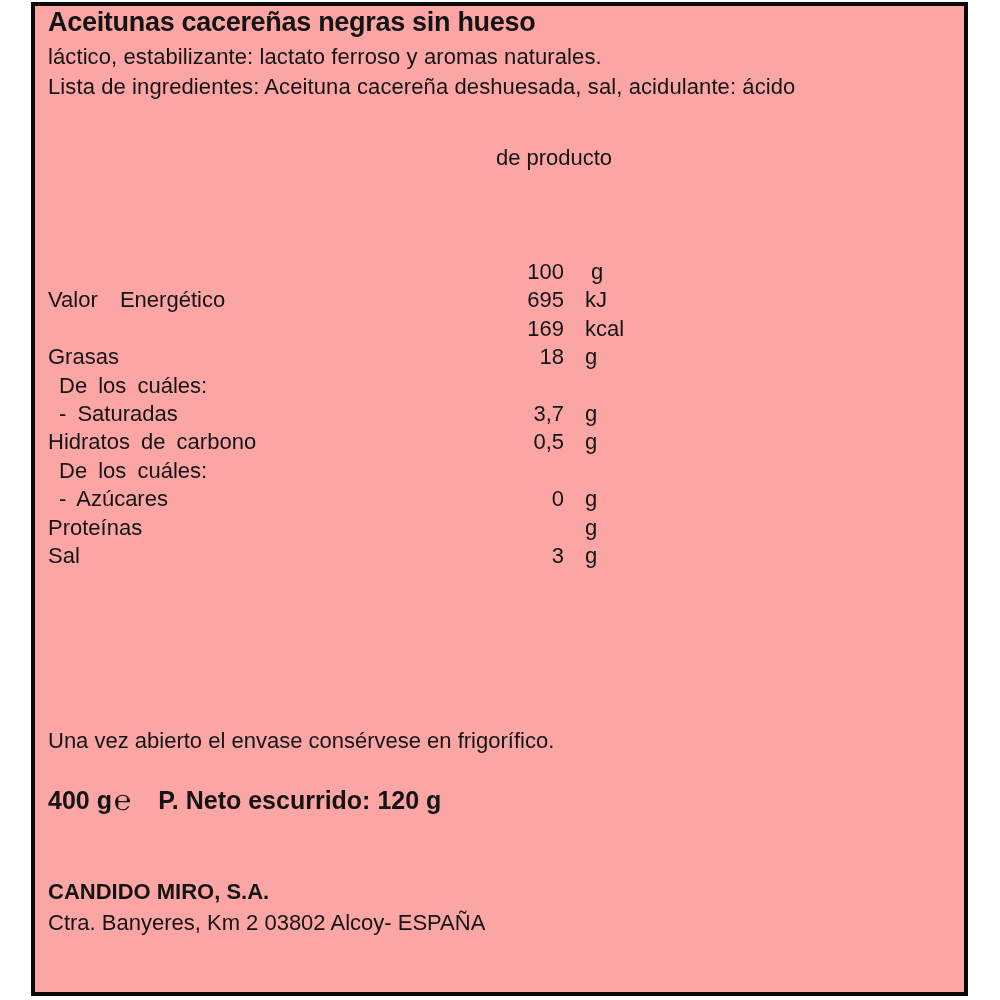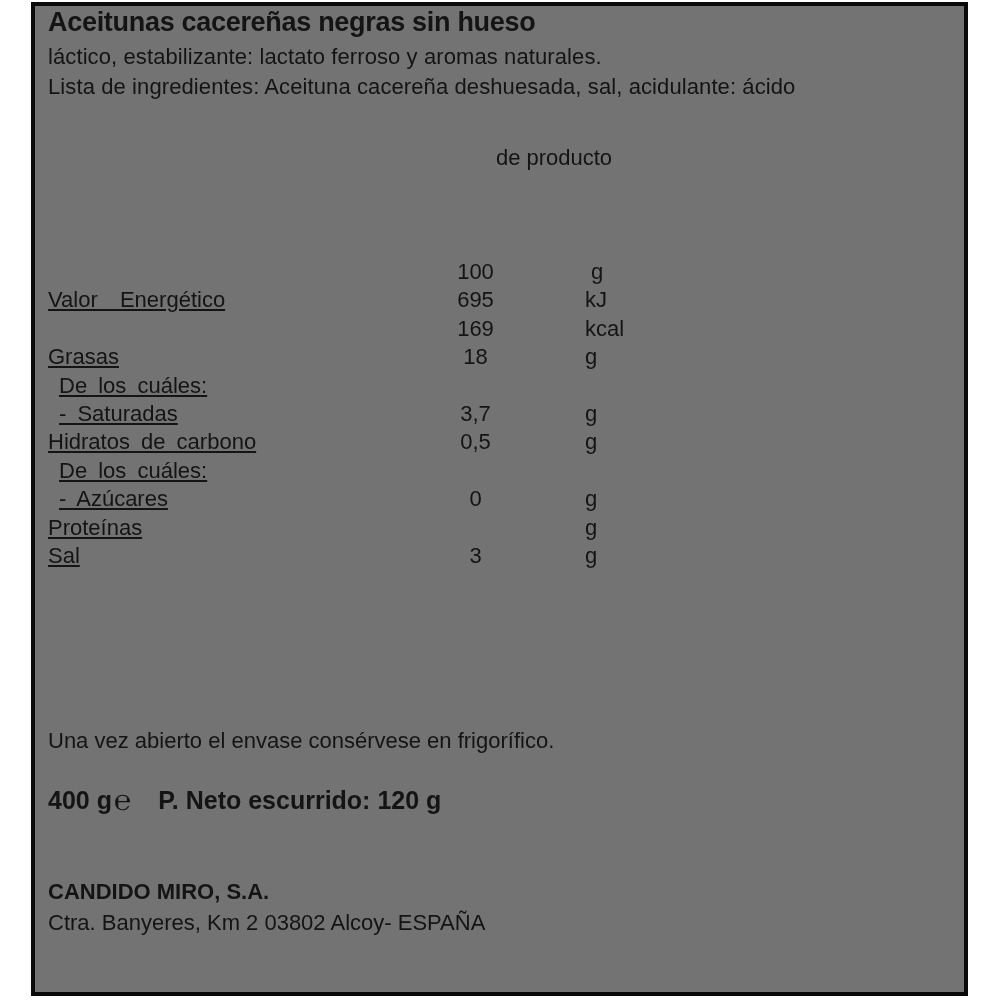--- a/index.html
+++ b/index.html
@@ -2,39 +2,39 @@
 <html><head>
 <meta charset="utf-8">
 <style>
   html,body{margin:0;padding:0;background:#fff;}
   .page{
     position:relative;width:1000px;height:1000px;background:#ffffff;
     font-family:"Liberation Sans","DejaVu Sans",sans-serif;color:#141414;overflow:hidden;
   }
   .frame{
     position:absolute;left:31px;top:2px;width:937px;height:994px;
-    border:4px solid #0a0a0a;box-sizing:border-box;background:#737373;
+    border:4px solid #0a0a0a;box-sizing:border-box;background:#fca5a5;
   }
   .title{
     position:absolute;left:13px;top:1px;font-size:27px;font-weight:700;
     letter-spacing:-0.3px;white-space:nowrap;
   }
   .ingredients{
     position:absolute;left:13px;top:36px;width:880px;
     font-size:22px;line-height:29.5px;letter-spacing:0.1px;
   }
   .nutr-header{
     position:absolute;left:219px;top:136px;width:600px;text-align:center;
     font-size:22px;line-height:31px;
   }
   .ntable{position:absolute;left:13px;top:252px;width:640px;font-size:22px;}
   .nrow{position:relative;height:28.4px;}
-  .nlabel{position:absolute;left:0;top:0;line-height:28.4px;word-spacing:5px;white-space:pre;text-decoration:underline;}
+  .nlabel{position:absolute;left:0;top:0;line-height:28.4px;word-spacing:5px;white-space:pre;}
   .nrow.indent .nlabel{left:11px;}
-  .nnum{position:absolute;left:320px;top:0;width:215px;text-align:center;line-height:28.4px;}
+  .nnum{position:absolute;left:301px;top:0;width:215px;text-align:right;line-height:28.4px;}
   .nunit{position:absolute;left:537px;top:0;line-height:28.4px;white-space:pre;}
   .storage{position:absolute;left:13px;top:720px;font-size:22px;line-height:29px;}
   .weight{position:absolute;left:13px;top:779px;font-size:25px;font-weight:700;line-height:31px;white-space:nowrap;}
   .weight .esign{font-weight:400;font-size:29px;margin-left:2px;vertical-align:-1px;}
   .weight .drained{margin-left:27px;}
   .mfr{position:absolute;left:13px;top:871px;font-size:22px;line-height:30.5px;}
   .mfr-name{font-weight:700;}
   .mfr-registry{white-space:pre;}
 </style>
 </head>

